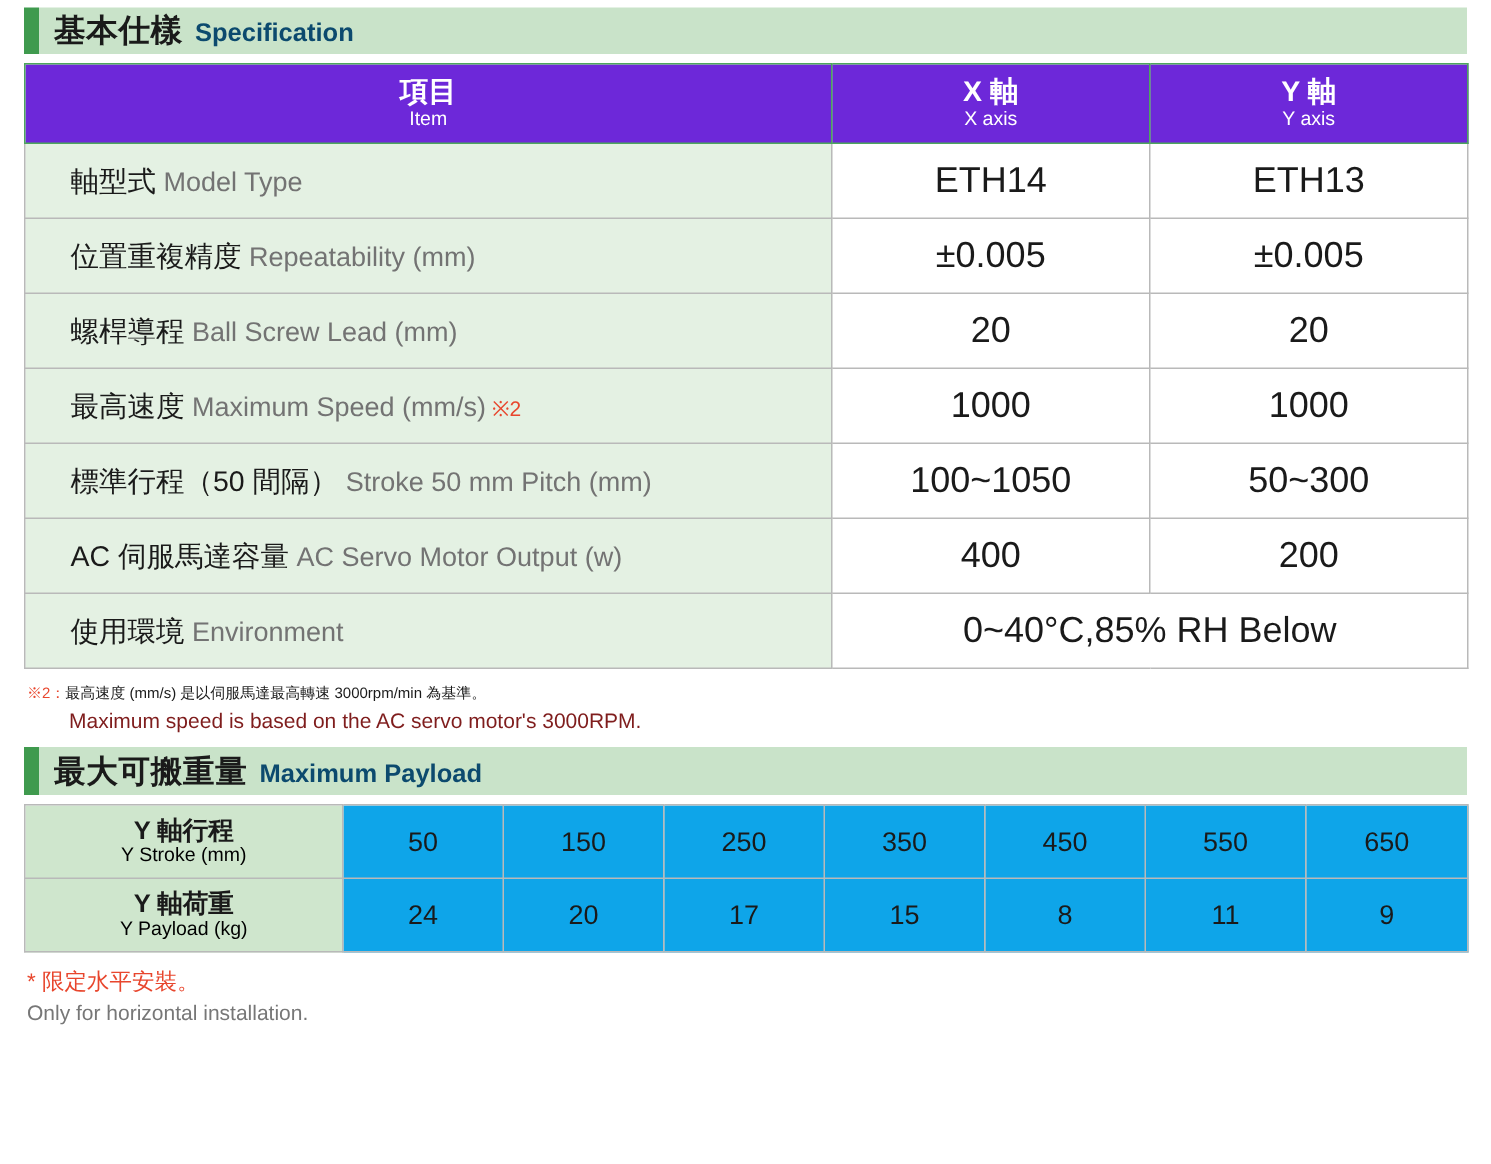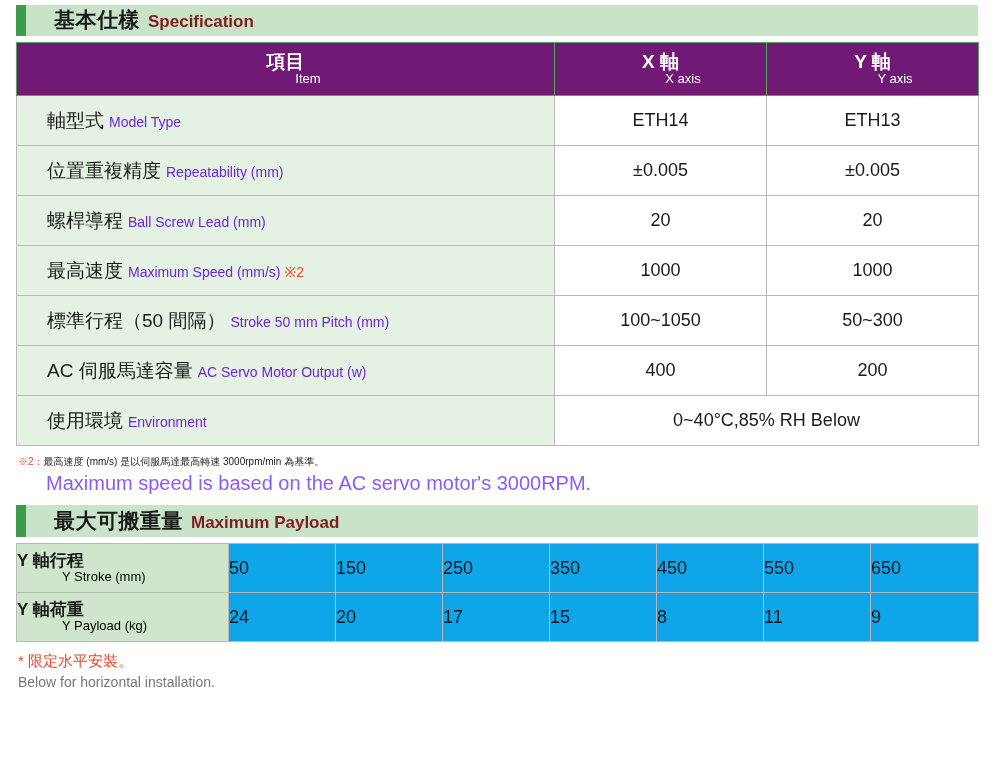--- a/index.html
+++ b/index.html
@@ -32,132 +32,132 @@
   }
   .section-bar .tab {
     width: 10px;
     height: 32px;
     background: #3f9a4e;
     flex: 0 0 auto;
   }
   .section-bar .titles {
     display: flex;
     align-items: baseline;
-    padding-left: 28px;
+    padding-left: 10px;
   }
   .section-bar .cn {
     font-size: 21px;
     font-weight: 700;
     color: #1a1a1a;
     letter-spacing: 0.5px;
   }
   .section-bar .en {
     font-size: 17px;
     font-weight: 700;
-    color: #7f1d1d;
+    color: #0c4a6e;
     margin-left: 8px;
     text-align: right;
   }
 
   
   table {
     border-collapse: collapse;
     width: 962px;
     table-layout: fixed;
   }
   .spec-table {
     margin-top: 6px;
   }
   .spec-table th, .spec-table td {
     border: 1px solid #b9b9b9;
     padding: 0;
   }
   .spec-table thead th {
-    background: #701a75;
+    background: #6d28d9;
     color: #ffffff;
     border: 1px solid #4da65c;
     height: 52px;
     text-align: center;
     vertical-align: middle;
   }
   .th-cn {
     display: block;
     font-size: 19px;
     font-weight: 700;
     line-height: 1.12;
   }
   .th-en {
     display: block;
     font-size: 13px;
     font-weight: 400;
     line-height: 1.1;
-    padding-left: 45px;
   }
   .spec-table tbody td {
     height: 49px;
     vertical-align: middle;
   }
   td.label-cell {
     background: #e4f1e3;
     padding-left: 6px;
     text-align: left;
     white-space: nowrap;
   }
   .lbl-cn {
     font-size: 19px;
     color: #1a1a1a;
     padding-left: 24px;
   }
   .lbl-en {
-    font-size: 14px;
-    color: #6d28d9;
+    font-size: 18px;
+    color: #737373;
     margin-left: 5px;
   }
   .lbl-note {
     font-size: 14px;
     color: #e8462d;
     margin-left: 4px;
   }
   td.value-cell {
     background: #ffffff;
     text-align: center;
-    font-size: 18px;
+    font-size: 24px;
     color: #1a1a1a;
   }
 
   
   .footnote {
     margin-top: 9px;
     margin-left: 2px;
   }
   .footnote .ln1 {
     font-size: 10px;
     color: #e8462d;
   }
   .footnote .ln1 .body {
     color: #1a1a1a;
   }
   .footnote .ln2 {
-    font-size: 20px;
-    color: #8b5cf6;
+    font-size: 14px;
+    color: #7f1d1d;
     margin-top: 3px;
     margin-left: 28px;
   }
 
   
   .payload-wrap {
     margin-top: 10px;
   }
   .payload-table {
     margin-top: 6px;
   }
   .payload-table td, .payload-table th {
     border: 1px solid #b9b9b9;
     padding: 0;
     height: 48px;
+    text-align: center;
     vertical-align: middle;
   }
   .payload-table td.head-cell {
     background: #cfe6cd;
     border: 1px solid #b9b9b9;
   }
   .payload-table td.head-cell .th-cn {
     font-size: 17px;
     font-weight: 700;
     color: #1a1a1a;
@@ -334,15 +334,15 @@
           <td class="num-cell">8</td>
           <td class="num-cell">11</td>
           <td class="num-cell">9</td>
         </tr>
       </tbody>
     </table>
   </div>
 
   <div class="bottom-note">
     <div class="ln1">* 限定水平安裝。</div>
-    <div class="ln2">Below for horizontal installation.</div>
+    <div class="ln2">Only for horizontal installation.</div>
   </div>
 </div>
 
 </body></html>

